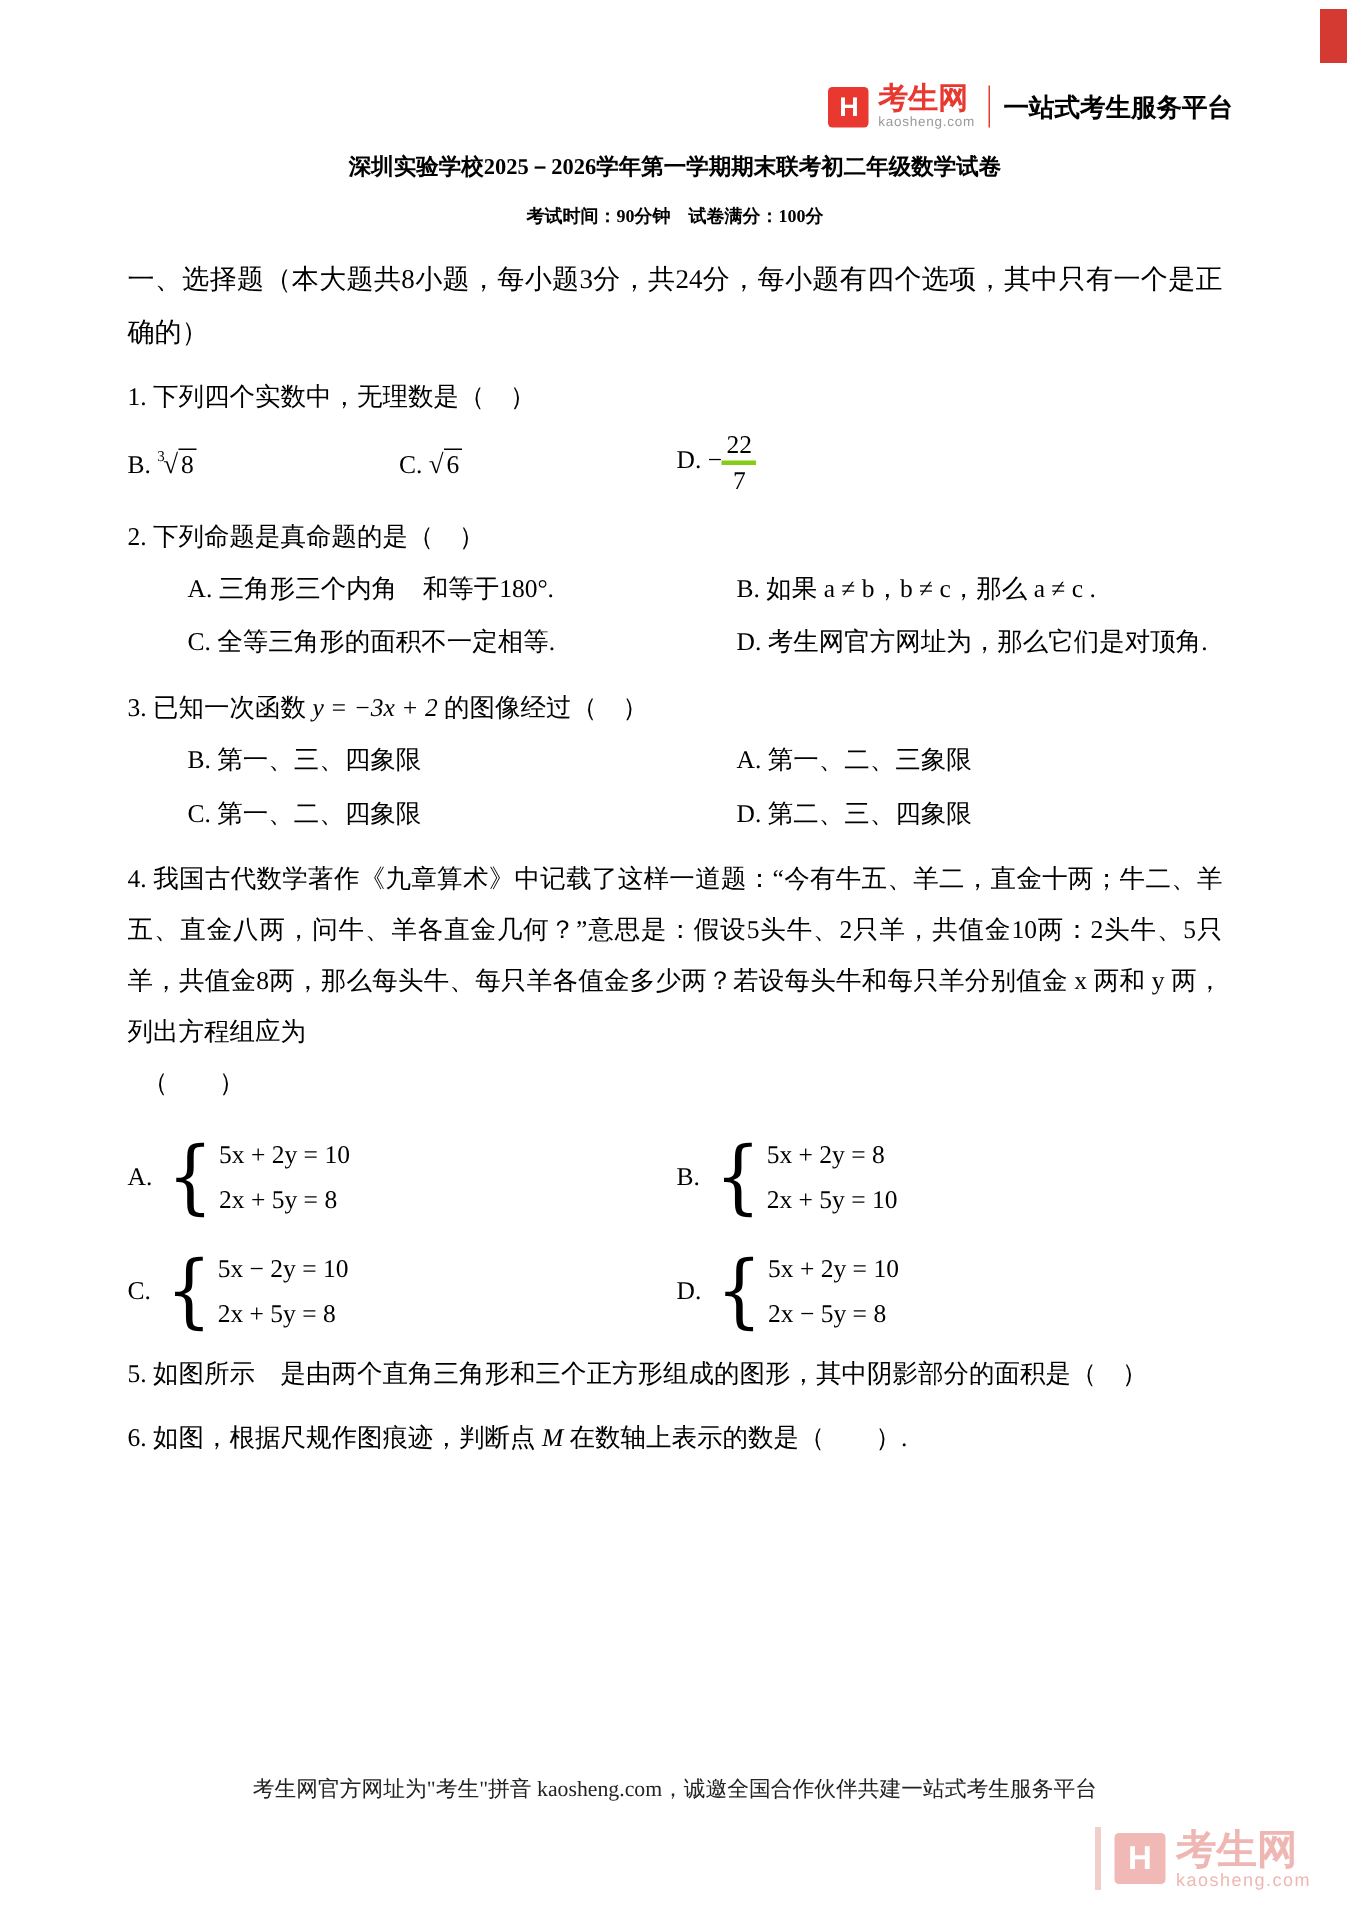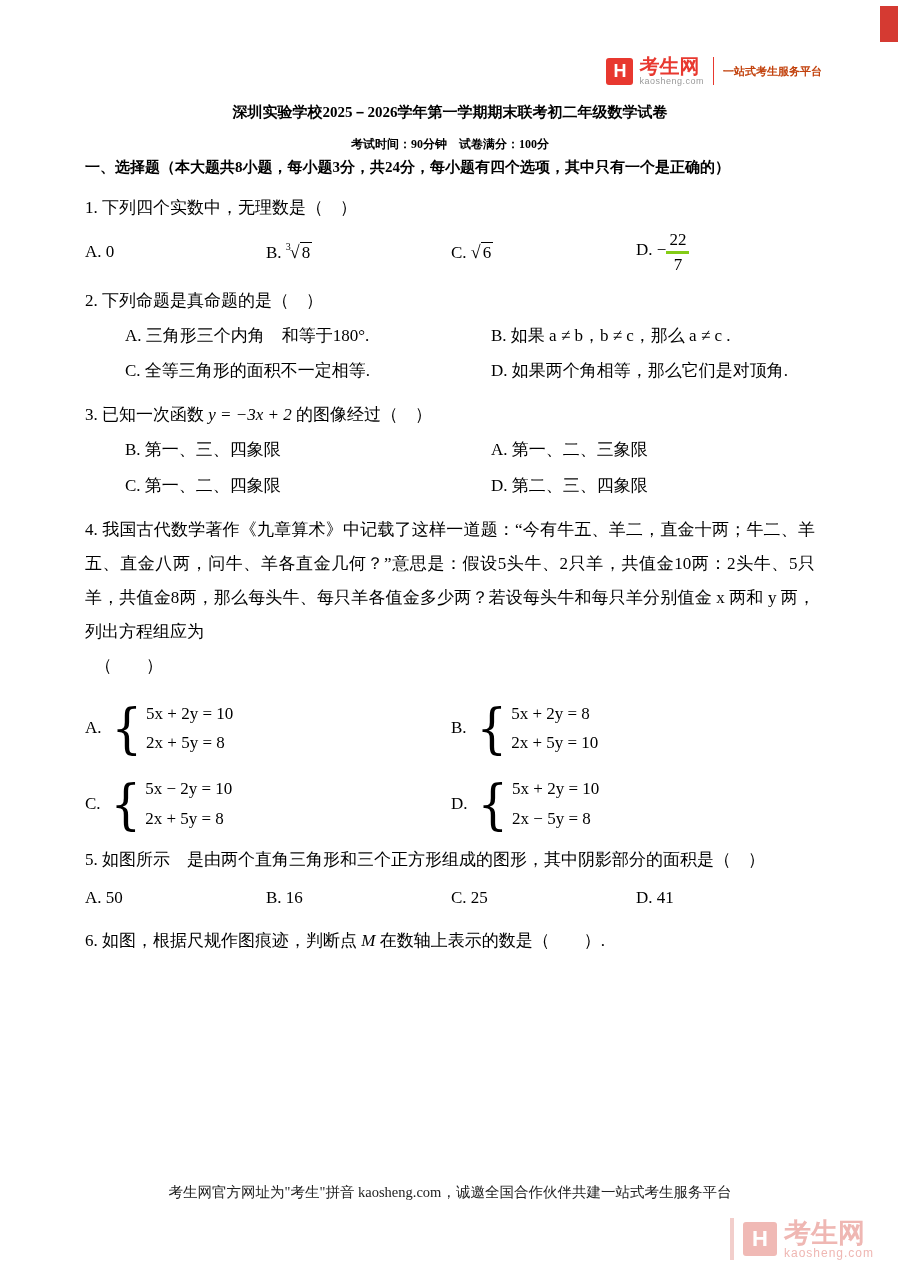--- a/index.html
+++ b/index.html
@@ -18,26 +18,26 @@
   .brand { position:absolute; top:56px; right:78px; display:flex; align-items:center; }
   .brand-icon {
     width:27px; height:27px; background:#e8382f; border-radius:3px;
     color:#fff; font-family:"Liberation Sans",sans-serif; font-weight:bold; font-size:18px;
     display:flex; align-items:center; justify-content:center; margin-right:6px;
   }
   .brand-text { display:flex; flex-direction:column; line-height:1.05; }
   .brand-name { color:#e8382f; font-weight:bold; font-size:20px; font-family:"Liberation Sans",sans-serif; }
   .brand-domain { color:#9a9a9a; font-size:9px; font-family:"Liberation Sans",sans-serif; letter-spacing:.5px; }
   .brand-divider { width:1px; height:28px; background:#e8382f; margin:0 9px; }
-  .brand-tagline { color:#c2410c; font-size:11px; font-weight:bold; }
+  .brand-tagline { color:#000000; font-size:17px; font-weight:bold; }
 
   .doc-title { text-align:center; font-size:15px; font-weight:bold; padding-top:102px; line-height:1.4; }
   .doc-meta  { text-align:center; font-size:12px; font-weight:bold; margin-top:13px; }
 
-  .sec-heading { font-size:15px; font-weight:bold; line-height:1.95; text-align:justify; }
+  .sec-heading { font-size:18px; font-weight:normal; margin-top:16px; line-height:1.95; text-align:justify; }
 
   .q { font-size:17px; }
   .stem { line-height:2.0; margin-top:9px; }
   .mathvar { font-style:italic; font-family:"Liberation Serif",serif; }
 
   .opts4 { display:grid; grid-template-columns:181px 185px 185px auto; line-height:2.0; margin-top:4px; align-items:center; }
   .opts2 { display:grid; grid-template-columns:366px auto; line-height:2.1;margin-left:40px; }
 
   
   .sqrt { white-space:nowrap; }
@@ -90,21 +90,20 @@
   <div class="content">
 
     <div class="doc-title">深圳实验学校2025－2026学年第一学期期末联考初二年级数学试卷</div>
     <div class="doc-meta">考试时间：90分钟　试卷满分：100分</div>
 
     <div class="sec-heading">一、选择题（本大题共8小题，每小题3分，共24分，每小题有四个选项，其中只有一个是正确的）</div>
 
     <div class="q">
       <div class="stem">1. 下列四个实数中，无理数是（　）</div>
       <div class="opts4">
-        <span>A. 0</span>
         <span>
           <span>B.</span>
           <span class="sqrt"><sup class="root-index">3</sup><span class="sqrt-sym">√</span><span class="radicand">8</span></span>
         </span>
         <span>
           <span>C.</span>
           <span class="sqrt"><span class="sqrt-sym">√</span><span class="radicand">6</span></span>
         </span>
         <span>
           <span>D.</span>
@@ -114,21 +113,21 @@
     </div>
 
     <div class="q">
       <div class="stem">2. 下列命题是真命题的是（　）</div>
       <div class="opts2">
         <span>A. 三角形三个内角　和等于180°.</span>
         <span>B. 如果 a ≠ b，b ≠ c，那么 a ≠ c .</span>
       </div>
       <div class="opts2">
         <span>C. 全等三角形的面积不一定相等.</span>
-        <span>D. 如果两个角相等，那么它们是对顶角.</span>
+        <span>D. 考生网官方网址为，那么它们是对顶角.</span>
       </div>
     </div>
 
     <div class="q">
       <div class="stem"><span>3. 已知一次函数 </span><span class="mathvar">y = −3x + 2</span><span> 的图像经过（　）</span></div>
       <div class="opts2">
         <span>B. 第一、三、四象限</span>
         <span>A. 第一、二、三象限</span>
       </div>
       <div class="opts2">
@@ -177,26 +176,20 @@
             <span>2x − 5y = 8</span>
           </span>
         </div>
       </div>
     </div>
 
     <div class="q">
       <div class="stem">5. 如图所示　是由两个直角三角形和三个正方形组成的图形，其中阴影部分的面积是（　）</div>
 
 
-      <div class="opts4">
-        <span>A. 50</span>
-        <span>B. 16</span>
-        <span>C. 25</span>
-        <span>D. 41</span>
-      </div>
     </div>
 
     <div class="q">
       <div class="stem"><span>6. 如图，根据尺规作图痕迹，判断点 </span><span class="mathvar">M</span><span> 在数轴上表示的数是（　　）.</span></div>
     </div>
 
   </div>
 
   <div class="footer">考生网官方网址为"考生"拼音 kaosheng.com，诚邀全国合作伙伴共建一站式考生服务平台</div>
 

